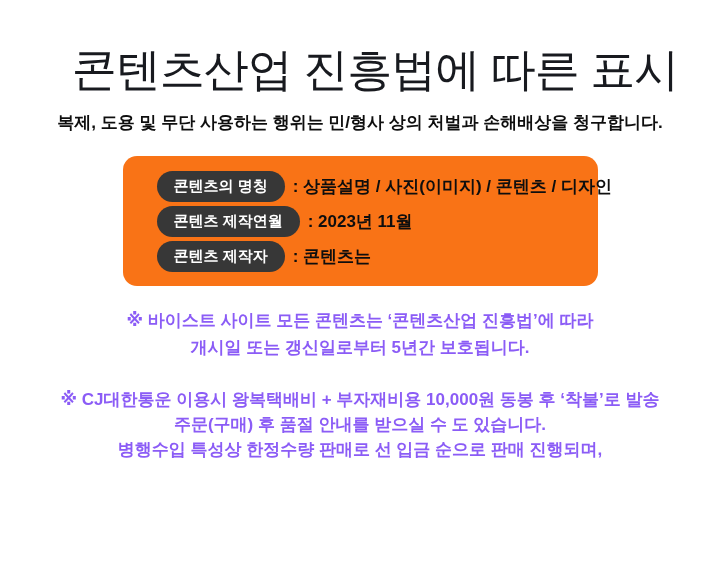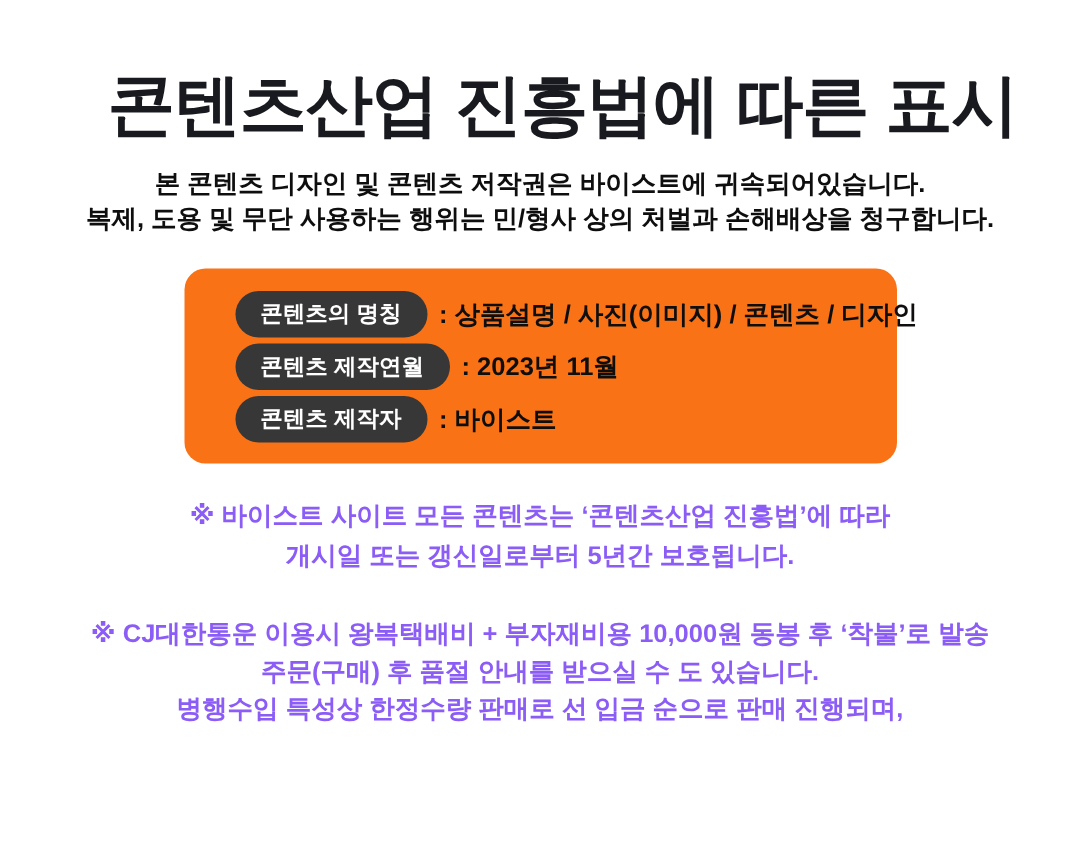--- a/index.html
+++ b/index.html
@@ -11,21 +11,21 @@
   .page {
     position: relative;
     width: 720px; height: 567px;
     overflow: hidden;
     text-align: center;
     color: #0e0e0e;
   }
   .title {
     margin-top: 42px;
     font-size: 45px;
-    font-weight: 700;
+    font-weight: 400;
     letter-spacing: -1px;
     line-height: 1.25;
     color: #181a1f;
     white-space: nowrap;
     padding-left: 30px;
   }
   .intro {
     margin-top: 13px;
     font-size: 17px;
     font-weight: 700;
@@ -81,39 +81,38 @@
   }
 </style>
 </head>
 <body>
 
 <div class="page">
 
   <h1 class="title">콘텐츠산업 진흥법에 따른 표시</h1>
 
   <div class="intro">
-    <div>본 콘텐츠 디자인 및 콘텐츠 저작권은 바이스트에 귀속되어있습니다.</div>
     <div>복제, 도용 및 무단 사용하는 행위는 민/형사 상의 처벌과 손해배상을 청구합니다.</div>
   </div>
 
   <div class="info-box">
 
     <div class="info-row">
       <span class="pill">콘텐츠의 명칭</span>
       <span class="value">: 상품설명 / 사진(이미지) / 콘텐츠 / 디자인</span>
     </div>
 
     <div class="info-row">
       <span class="pill">콘텐츠 제작연월</span>
       <span class="value">: 2023년 11월</span>
     </div>
 
     <div class="info-row">
       <span class="pill">콘텐츠 제작자</span>
-      <span class="value">: 바이스트</span>
+      <span class="value">: 콘텐츠는</span>
     </div>
 
   </div>
 
   <div class="notice notice-protection">
     <div>※ 바이스트 사이트 모든 콘텐츠는 ‘콘텐츠산업 진흥법’에 따라</div>
     <div>개시일 또는 갱신일로부터 5년간 보호됩니다.</div>
   </div>
 
   <div class="notice notice-shipping">

